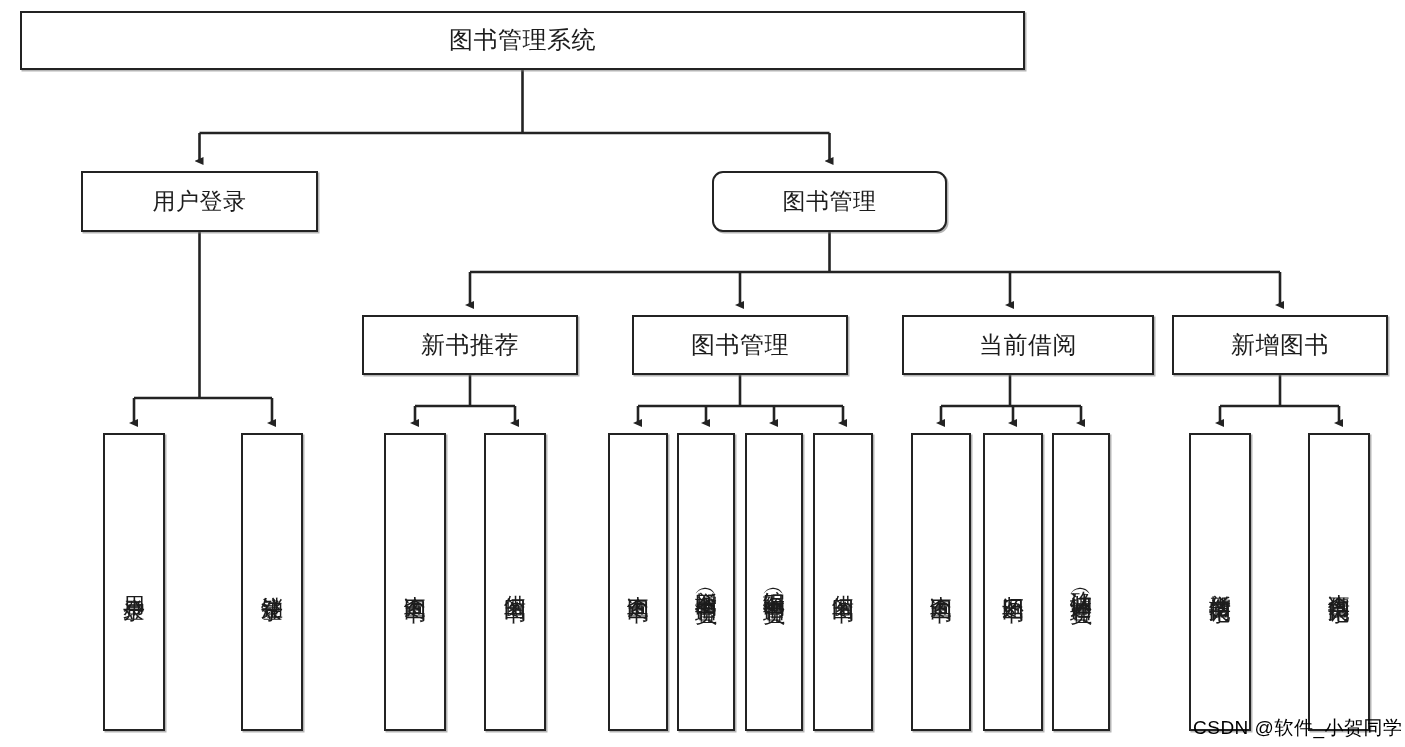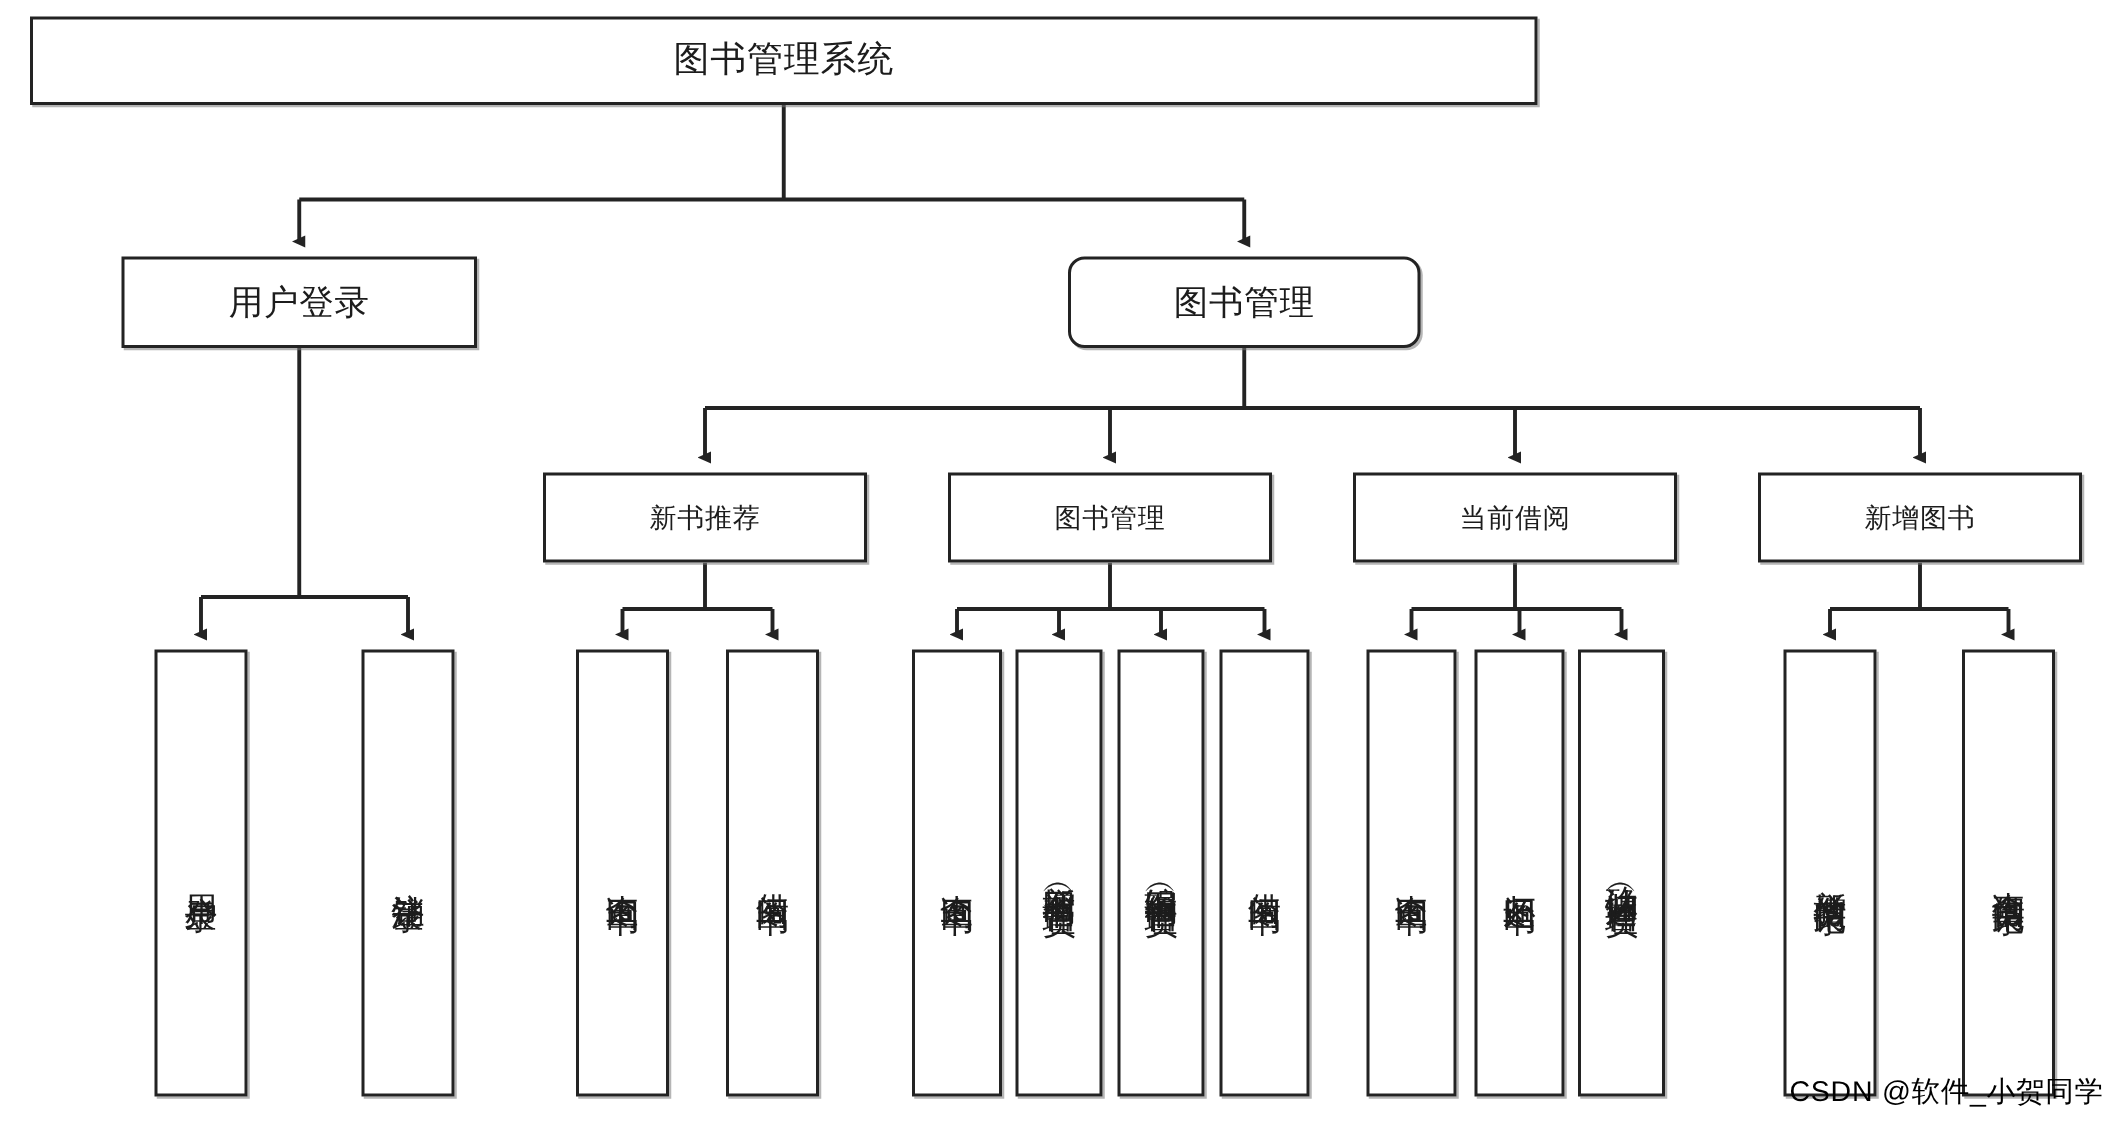--- a/index.html
+++ b/index.html
@@ -37,21 +37,21 @@
   .node-label {
     font-size: 23px;
     line-height: 1.12;
     letter-spacing: 0.5px;
     white-space: nowrap;
     text-align: left;
     font-family: Liberation Serif, serif;
   }
   .node.level-1 .node-label { font-size: 24px; }
   .node.level-2 .node-label { font-size: 23px; }
-  .node.level-3 .node-label { font-size: 18px; }
+  .node.level-3 .node-label { font-size: 24px; }
 
   .node.leaf {
     align-items: center;
     justify-content: center;
   }
   .node.leaf .node-label {
     writing-mode: vertical-rl;
     text-orientation: upright;
     font-size: 22px;
     line-height: 1.28;
@@ -125,21 +125,21 @@
       </div>
       <div class="node level-2" style="left: 712px; top: 171px; width: 235px; height: 61px; border-radius: 11px;">
         <span class="node-label">图书管理</span>
       </div>
       <div class="node level-3" style="left: 362px; top: 315px; width: 216px; height: 60px;">
         <span class="node-label">新书推荐</span>
       </div>
       <div class="node level-3" style="left: 632px; top: 315px; width: 216px; height: 60px;">
         <span class="node-label">图书管理</span>
       </div>
-      <div class="node level-3" style="left: 902px; top: 315px; width: 216px; height: 60px;">
+      <div class="node level-3" style="left: 902px; top: 315px; width: 252px; height: 60px;">
         <span class="node-label">当前借阅</span>
       </div>
       <div class="node level-3" style="left: 1172px; top: 315px; width: 216px; height: 60px;">
         <span class="node-label">新增图书</span>
       </div>
       <div class="node leaf" style="left: 103px; top: 433px; width: 62px; height: 298px;">
         <span class="node-label">用户登录</span>
       </div>
       <div class="node leaf" style="left: 241px; top: 433px; width: 62px; height: 298px;">
         <span class="node-label">注销登录</span>

